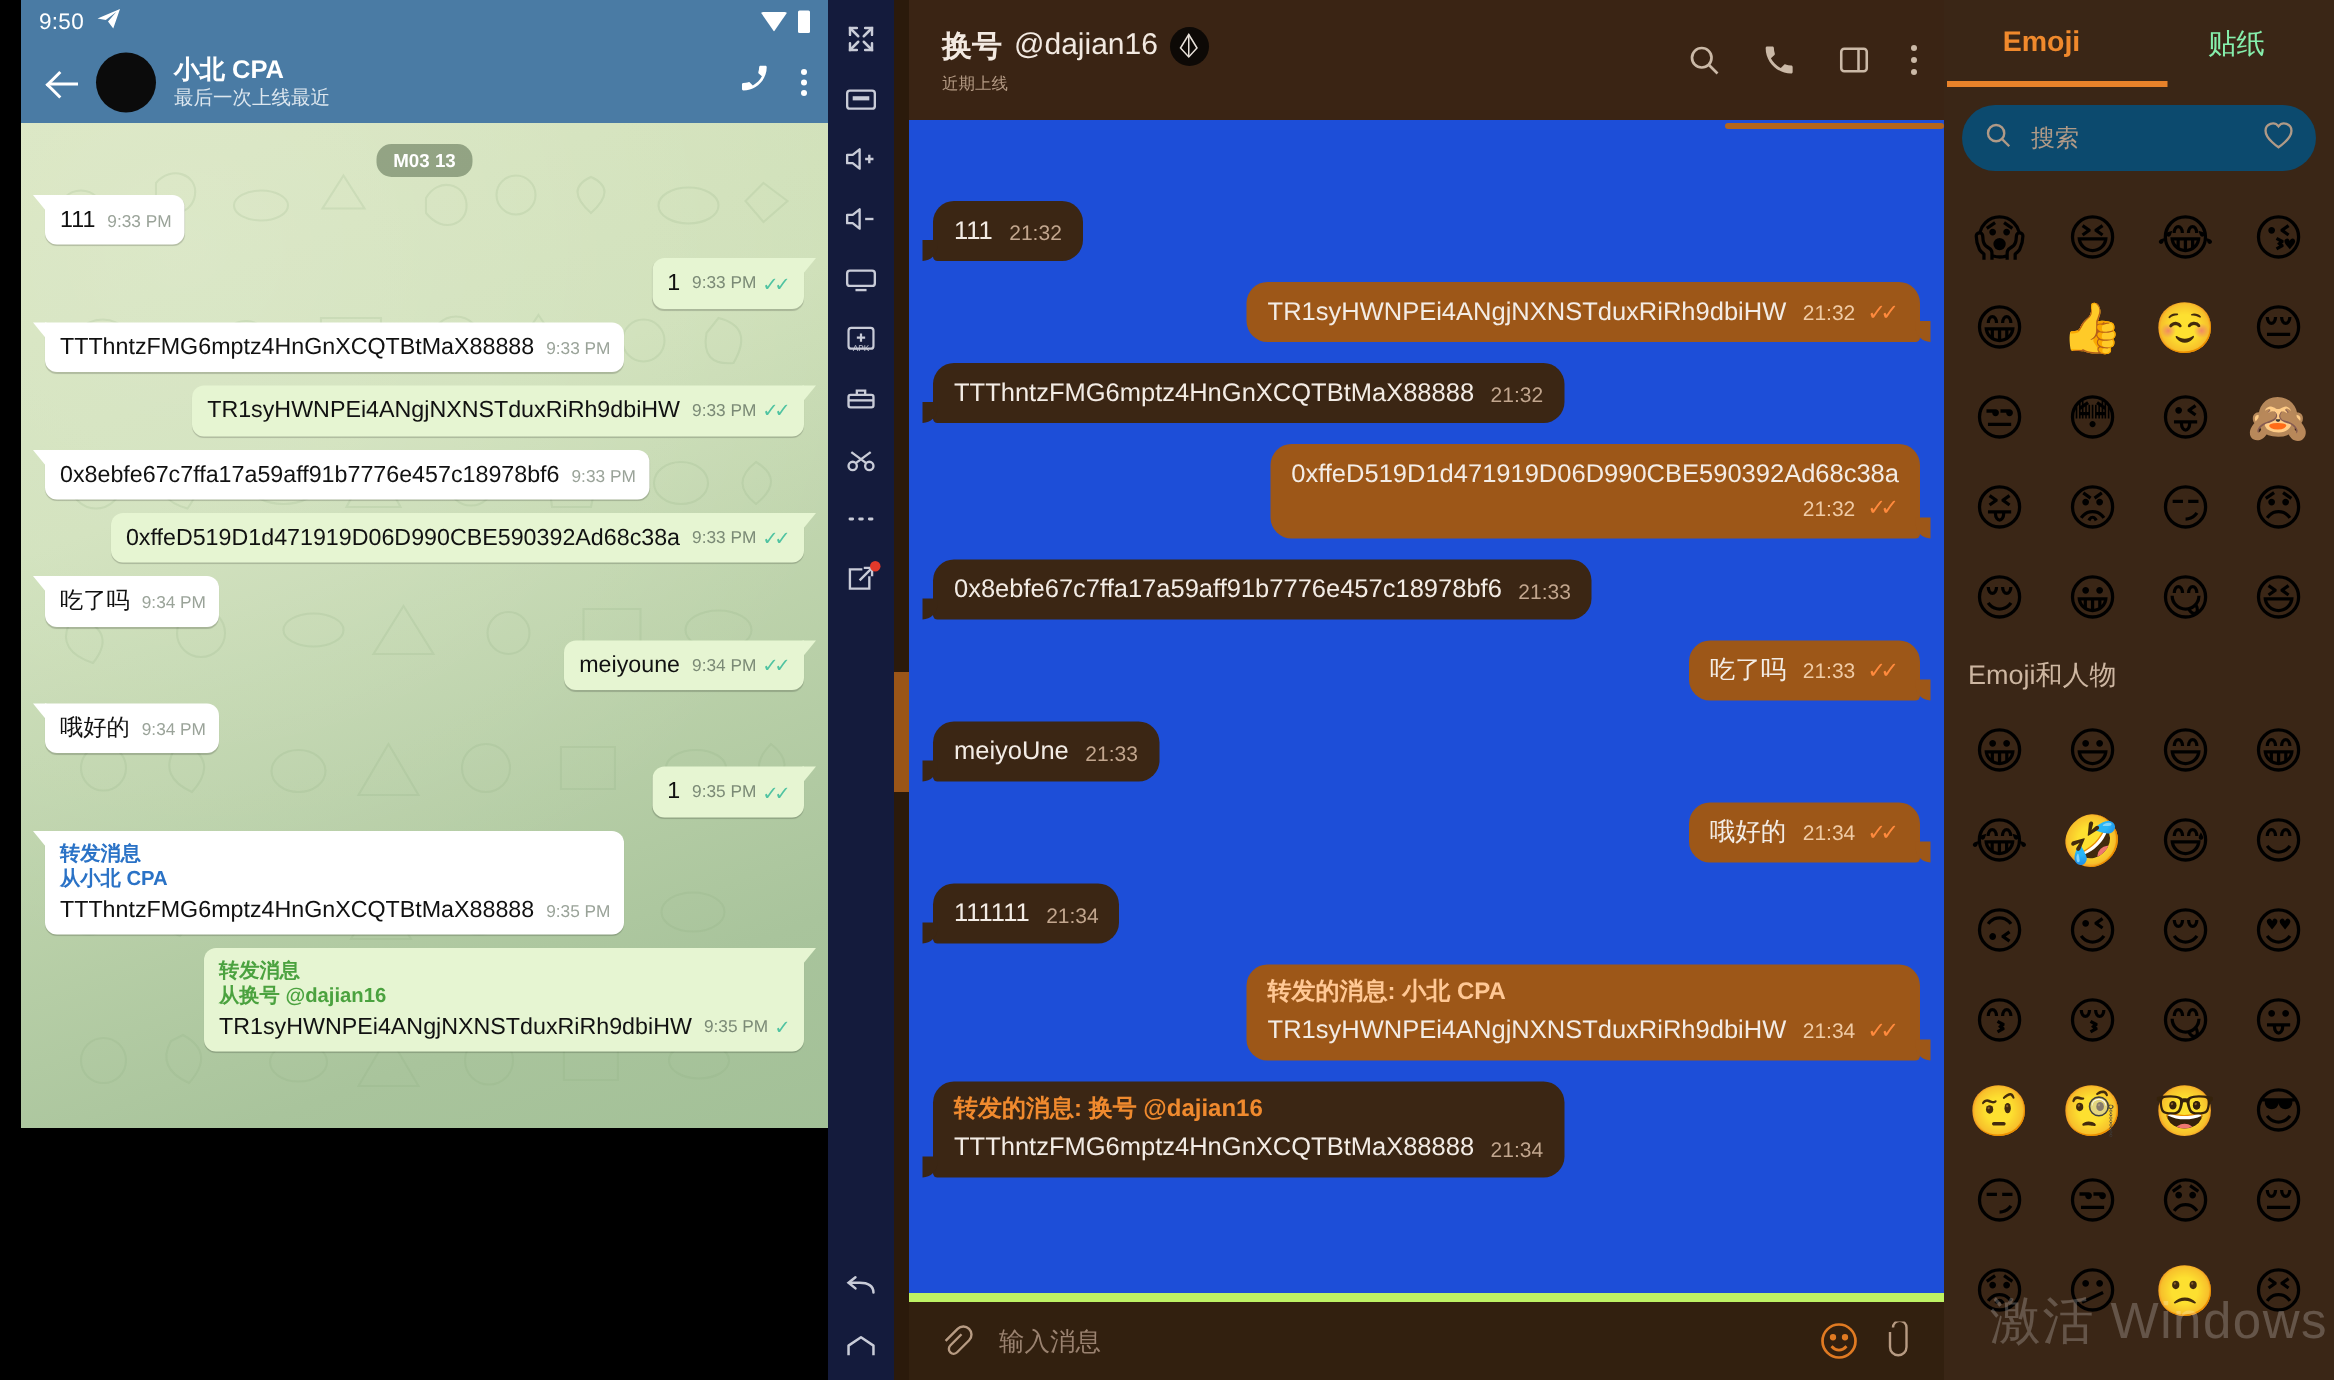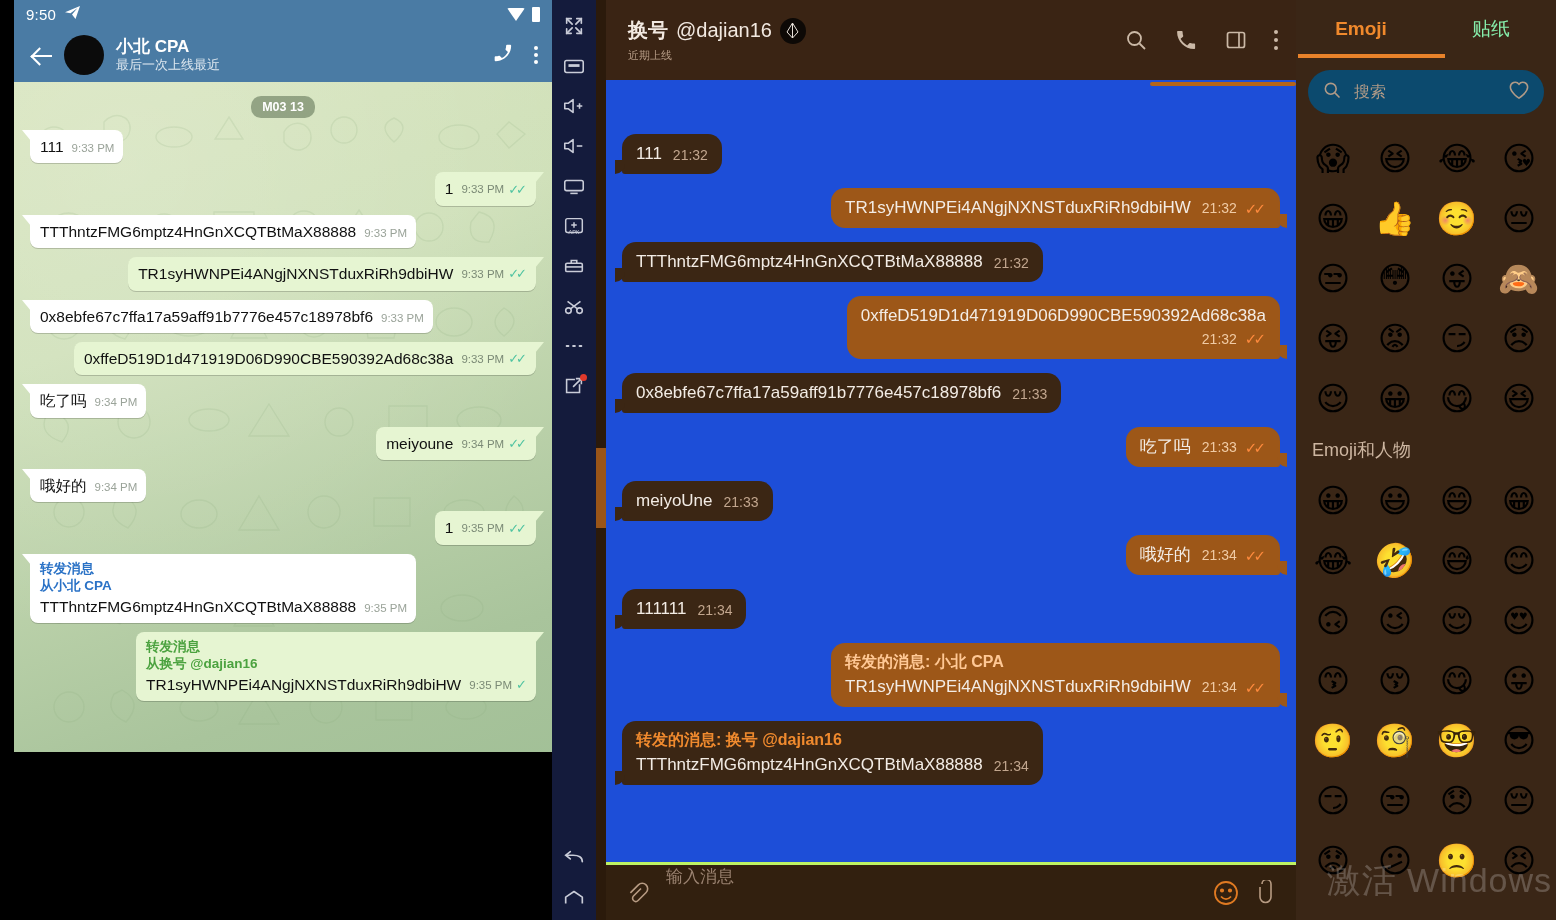--- a/index.html
+++ b/index.html
@@ -205,22 +205,22 @@
   .tg-bub.out .tg-meta { color: #f0cba5; }
   .tg-check { color: #ff8a3d; font-size: 15px; letter-spacing: -4px; padding-right: 4px; font-weight: 700; }
   .tg-fwdwrap { display: flex; flex-direction: column; }
   .tg-fwdhdr { font-size: 16px; font-weight: 700; color: #f08a2e; margin-bottom: 3px; }
   .tg-bub.out .tg-fwdhdr { color: #ffc895; }
   .tg-fwdbub { align-items: flex-end; }
   .tg-bub.wide-meta { flex-direction: column; align-items: flex-end; gap: 2px; }
   .tg-bub.wide-meta .tg-txt { align-self: flex-start; }
 
   .tg-input {
-    height: 58px; background: #32200f; display: flex; 
-    gap: 16px; padding: 0 18px; flex: 0 0 auto; border-top: 3px solid #bef264;
+    height: 58px; background: #32200f; display: flex; align-items: center;
+    gap: 16px; padding: 0 18px; flex: 0 0 auto; border-top: 6px solid #bef264;
   }
   .tg-input .ph { font-size: 17px; color: #9a8270; flex: 1 1 auto; }
   .tg-input .ico { color: #b79b83; display: flex; align-items: center; }
   .tg-input .emoji-ico { color: #e07a22; }
 
   
   .tg-emoji {
     position: absolute; right: 0; top: 0; width: 260px; height: 920px;
     background: #3a2616; display: flex; flex-direction: column;
   }

